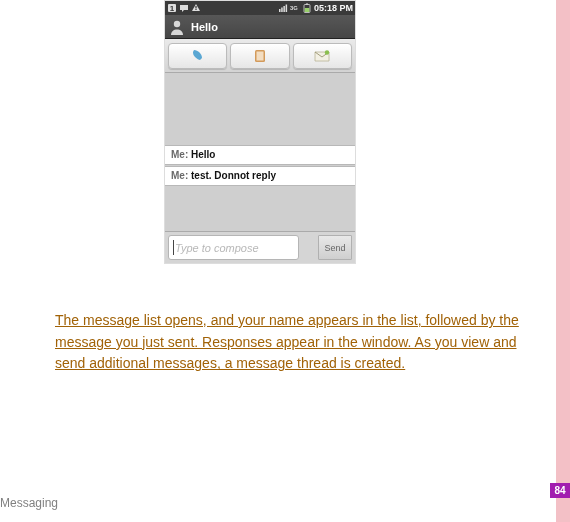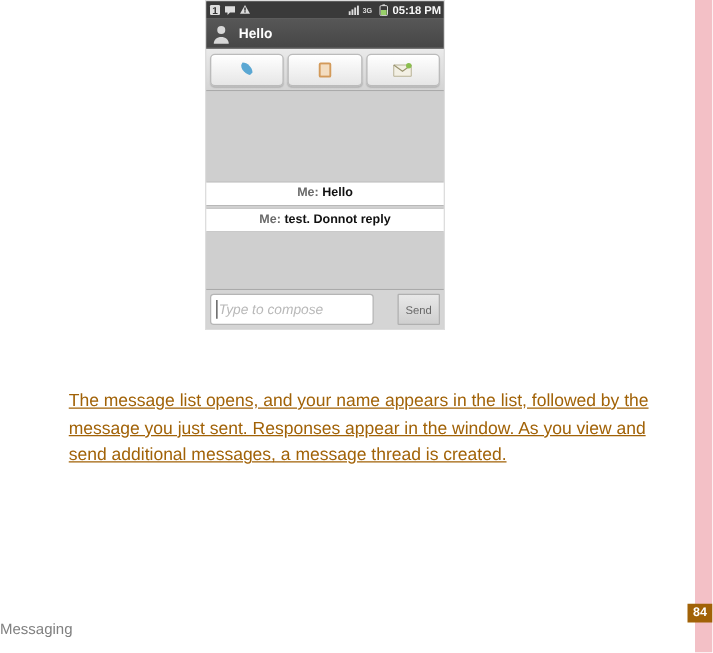--- a/index.html
+++ b/index.html
@@ -18,39 +18,39 @@
   .clock { font-weight: bold; font-size: 9px; color: #f8f8f8; }
 
   .titlebar { height: 24px; background: linear-gradient(#575757,#464646); display: flex; align-items: center; color: #fff; font-size: 11px; font-weight: bold; padding-left: 2px; border-bottom: 1px solid #222; }
   .title-icon { width: 20px; height: 20px; display: flex; align-items: center; justify-content: center; margin-right: 4px; }
   .title-icon svg { display:block; }
 
   .toolbar { height: 34px; background: linear-gradient(#eaeaea,#d4d4d4); display: flex; align-items: center; gap: 3px; padding: 3px; border-bottom: 1px solid #aaa; }
   .tbtn { flex: 1; height: 26px; border: 1px solid #bbb; border-radius: 4px; background: linear-gradient(#fff,#e6e6e6); display: flex; align-items: center; justify-content: center; box-shadow: inset 0 1px 0 #fff, 0 1px 1px rgba(0,0,0,0.15); }
   .tbtn svg { display:block; }
 
-  .thread { flex: 1; background: #cfcfcf; height: 158px; position: relative; text-align: center; }
+  .thread { flex: 1; background: #cfcfcf; height: 158px; position: relative; }
   .gap { height: 72px; }
   .msg { background: #fff; border-top: 1px solid #b8b8b8; border-bottom: 1px solid #b8b8b8; padding: 3px 6px 4px; margin-bottom: 1px; }
   .msg-line1 { font-size: 10px; color: #222; }
   .msg-line1 .me { color: #6a6a6a; font-weight: bold; }
   .msg-line1 .body { color: #111; font-weight: bold; }
   .msg-line2 { font-size: 9px; color: #7a7a7a; margin-top: 1px; }
 
   .compose { height: 32px; background: #d5d5d5; display: flex; align-items: stretch; padding: 3px; gap: 19px; border-top: 1px solid #aaa; }
   .compose-input { flex: 1; background: #fff; border: 1px solid #b5b5b5; border-radius: 3px; display: flex; align-items: center; padding: 0 6px; font-size: 11px; color: #b8b8b8; font-style: italic; position: relative; }
   .compose-input .cursor { position: absolute; left: 4px; top: 4px; bottom: 4px; width: 1px; background: #444; }
   .compose-send { width: 34px; background: linear-gradient(#e8e8e8,#cfcfcf); border: 1px solid #b0b0b0; border-radius: 1px; display: flex; align-items: center; justify-content: center; font-size: 9px; color: #666; }
 
   
   .desc { position: absolute; left: 55px; top: 310px; width: 488px; color: #a16207; font-size: 14px; line-height: 1.55; text-decoration: underline; }
 
   
   .stripe { position: absolute; right: 0; top: 0; width: 14px; height: 522px; background: #f3c0c6; }
-  .page-num { position: absolute; right: 0; bottom: 24px; width: 20px; height: 15px; background: #a16207; color: #fff; font-size: 10px; font-weight: bold; display: flex; align-items: center; justify-content: center; }
+  .page-num { position: absolute; right: 0; bottom: 24px; width: 20px; height: 15px; background: #a21caf; color: #fff; font-size: 10px; font-weight: bold; display: flex; align-items: center; justify-content: center; }
 
   .footer { position: absolute; left: 0; bottom: 12px; font-size: 12px; color: #808080; }
 </style>
 </head>
 <body>
 
 <div class="page">
 
   <div class="phone">
 

